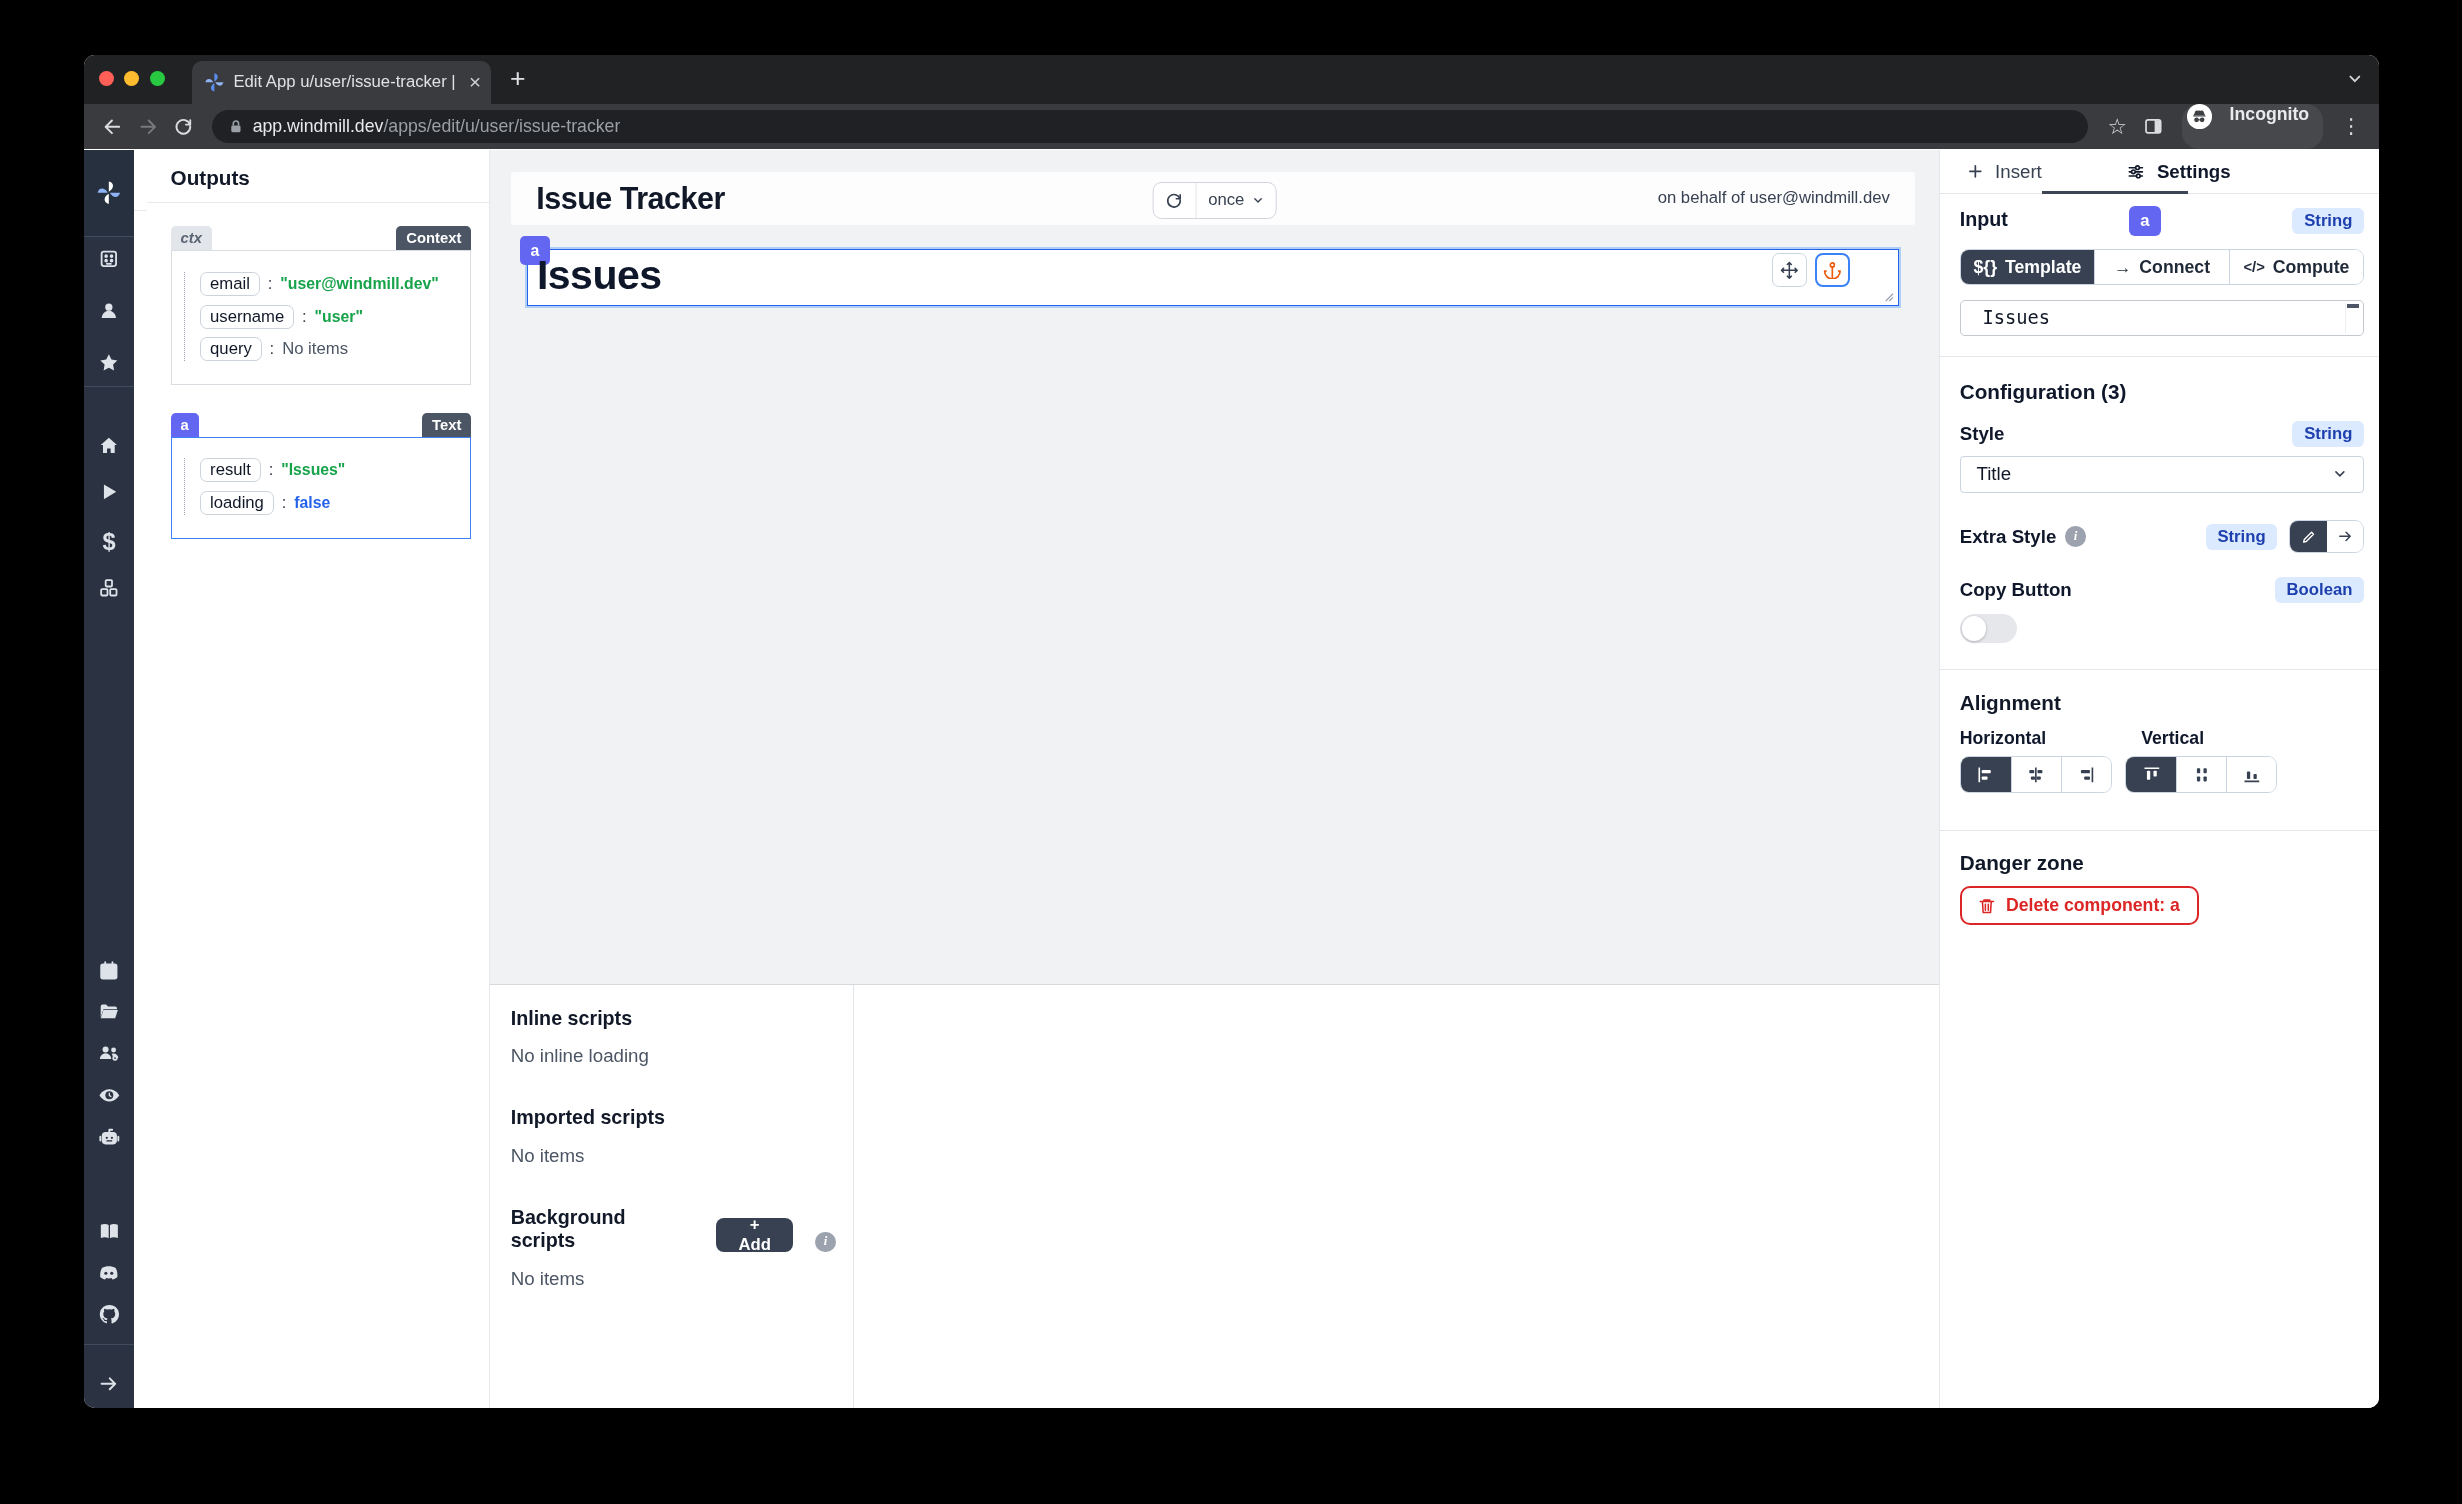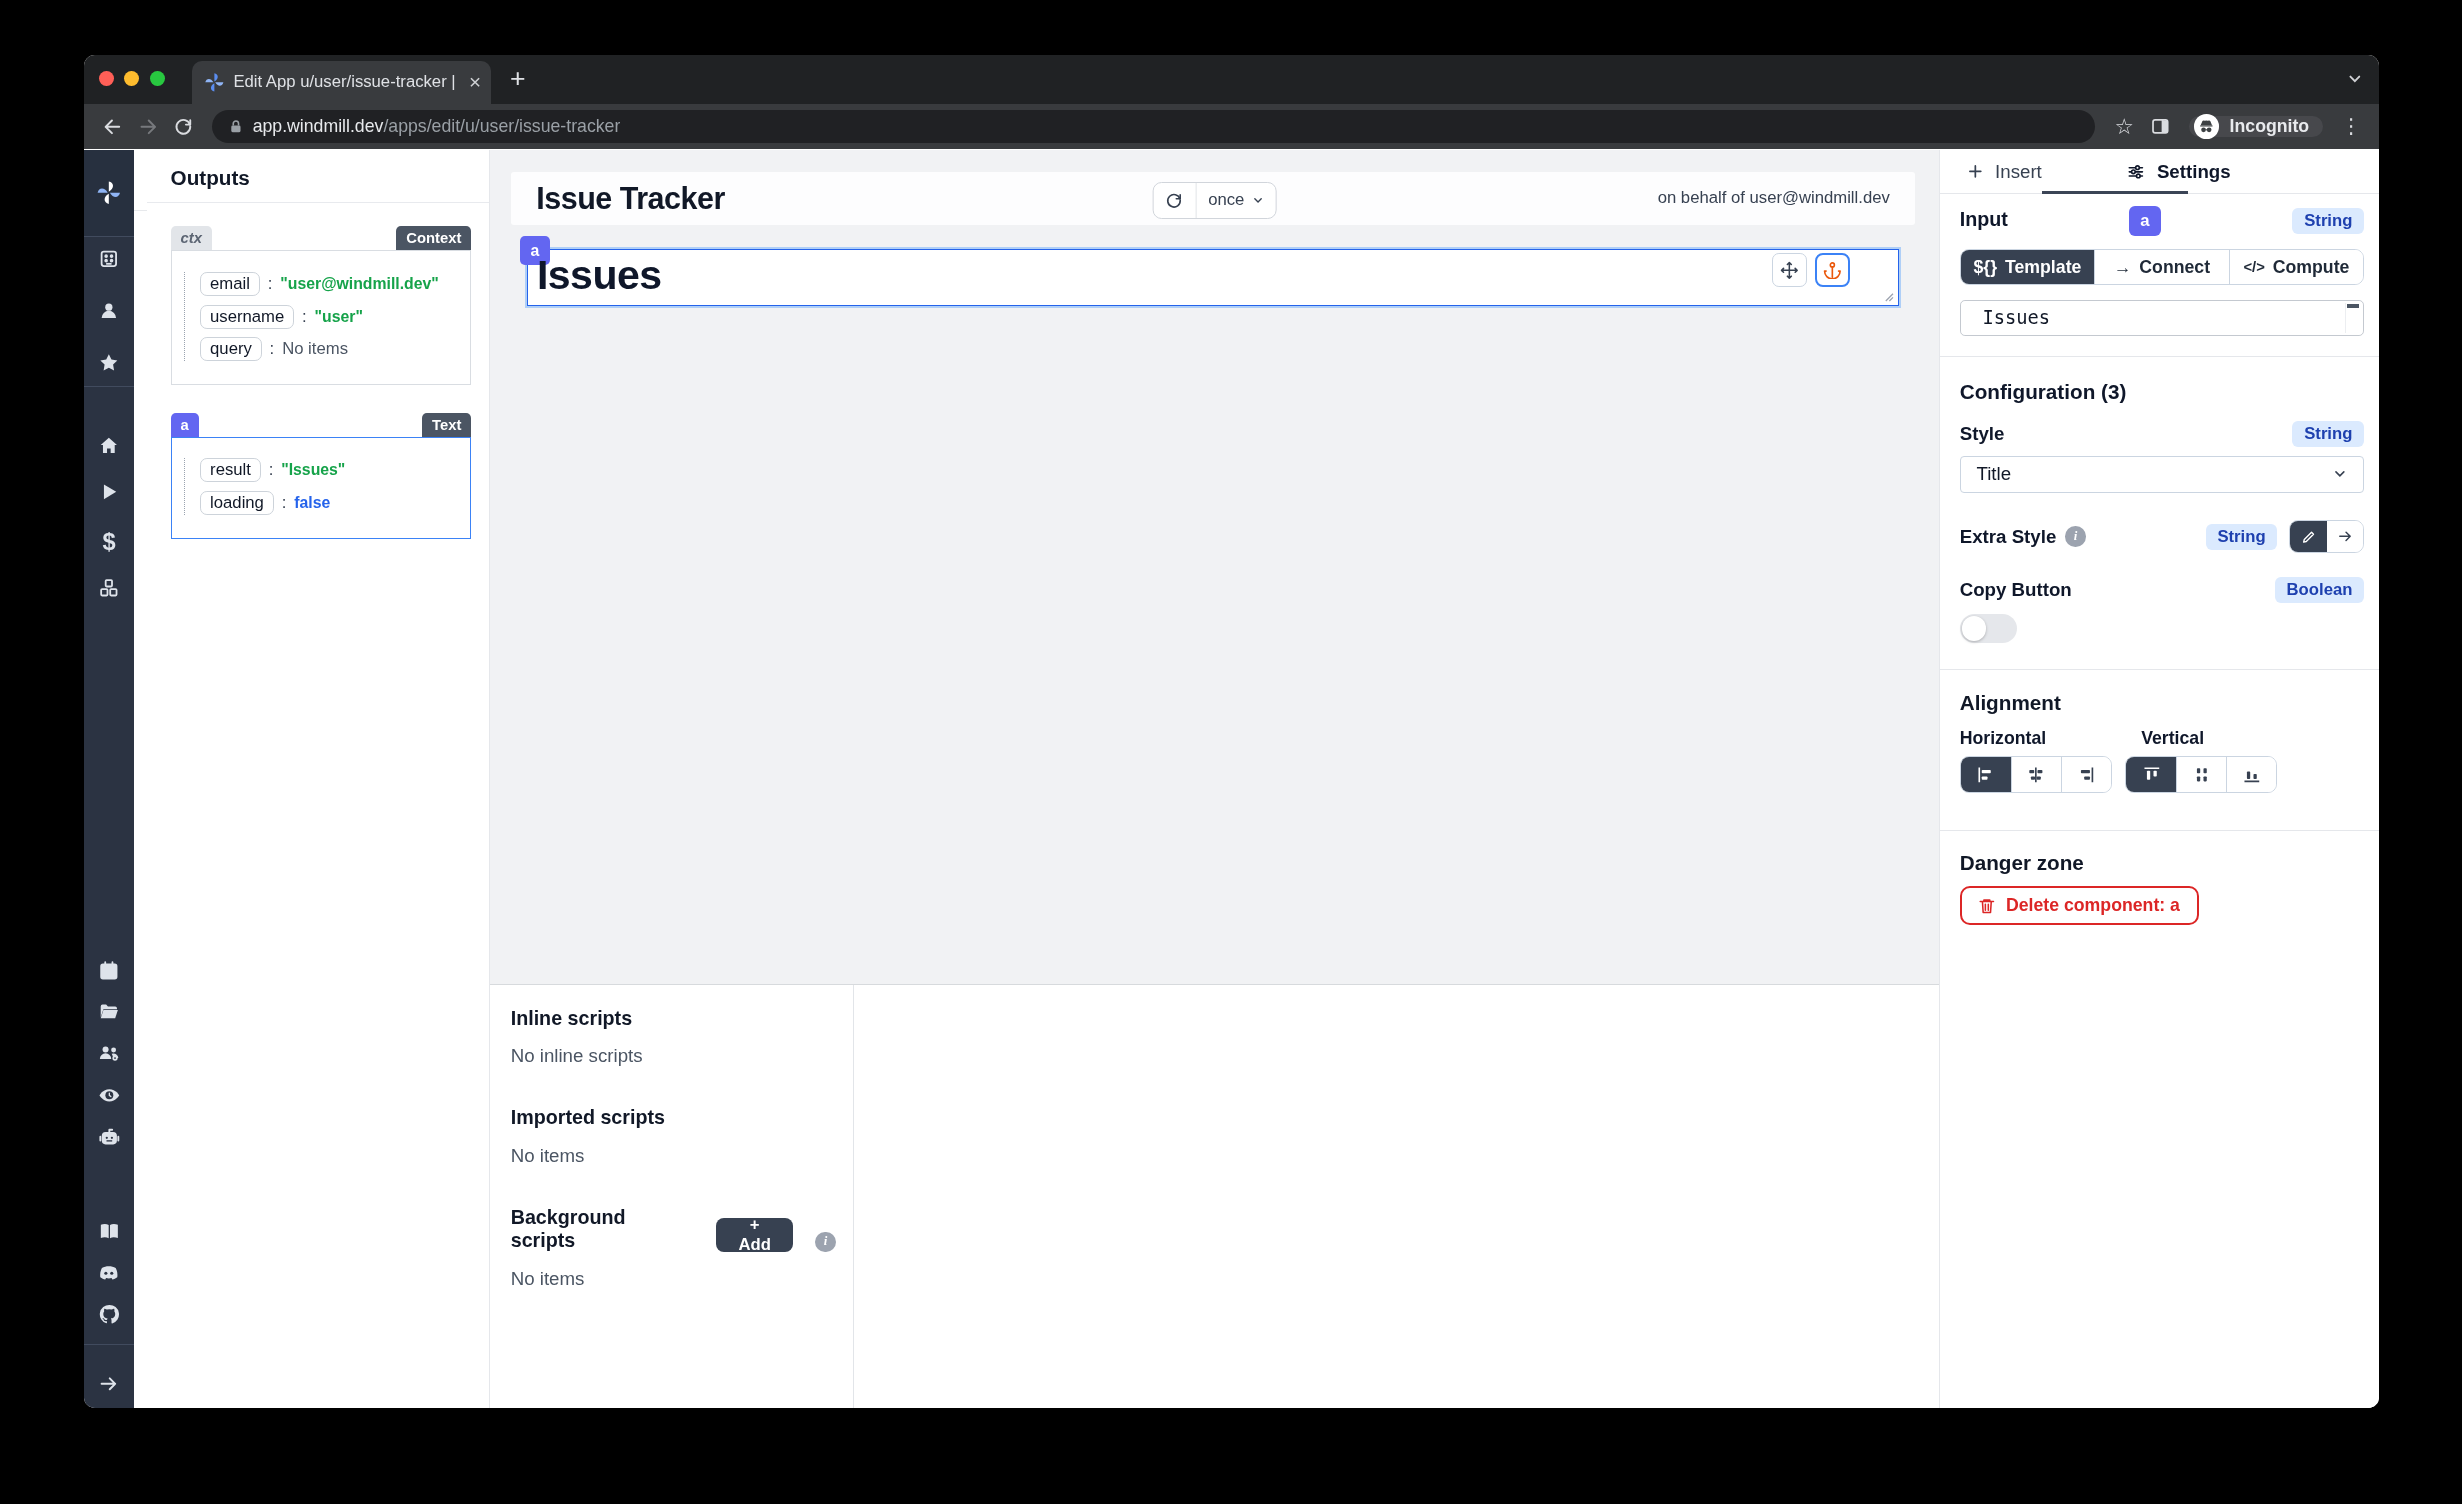--- a/index.html
+++ b/index.html
@@ -16,21 +16,21 @@
   .tab-close { color:#cfd1d4; font-size:20.7px; line-height:1; margin-left:5.9px; cursor:default; }
   .newtab { position:absolute; left:426px; top:7.9px; color:#dfe1e5; font-size:26.6px; font-weight:300; }
   .strip-chev { position:absolute; right:15.8px; top:14.8px; color:#cfd1d4; }
   .toolbar { position:relative; height:45px; background:#393b3e; display:flex; align-items:center; padding:0 13.8px; gap:5.9px; }
   .navic { width:29.6px; height:29.6px; display:flex; align-items:center; justify-content:center; color:#dadce0; }
   .navic.dis { color:#77797d; }
   .omnibox { flex:1; height:33px; margin:0 7.9px; background:#202124; border-radius:16.7px; display:flex; align-items:center; padding:0 15.8px; gap:8.9px; font-size:17.7px; min-width:0; }
   .omni-host { color:#e8eaed; }
   .omni-path { color:#9aa0a6; }
   .star { color:#dadce0; font-size:21.7px; margin:0 5.9px; }
-  .incog { height:21px; background:#47484c; border-radius:16.7px; display:flex; align-items:center; gap:11px; padding:0 13.8px 0 4.9px; margin:0 7.9px; }
+  .incog { height:45px; background:#47484c; border-radius:16.7px; display:flex; align-items:flex-start; gap:18px; padding:0 13.8px 0 4.9px; margin:0 7.9px; }
   .incog-ic { width:24.6px; height:24.6px; border-radius:50%; background:#fff; display:flex; align-items:center; justify-content:center; }
   .incog-label { color:#e8eaed; font-size:17.7px; font-weight:600; }
   .vdots { color:#dadce0; font-size:20.7px; letter-spacing:0; line-height:1; padding:0 3.9px; }
 
   
   .appheader { position:relative; height:62px; background:#fff; border-bottom:1px solid #e7e9ec; }
   .appname { position:absolute; left:74px; top:11.8px; width:325px; height:38px; border:1px solid #d1d5db; border-radius:7.9px; padding:0 13.8px; font-size:18.7px; color:#111827; font-family:"Liberation Sans",sans-serif; outline:none; background:#fff; }
   .btn { display:inline-flex; align-items:center; justify-content:center; gap:8.9px; font-size:17.7px; font-weight:600; color:#1f2937; background:#fff; border:1px solid #d1d5db; border-radius:8.9px; height:39px; }
   .btn.dark { background:#374151; color:#fff; border-color:#374151; }
   .seg2 { position:absolute; top:11.8px; display:flex; height:39px; border-radius:9.9px; overflow:hidden; border:1px solid #d1d5db; }
@@ -515,21 +515,21 @@
                     </svg>
                 </span>
               </div>
             </div>
 
             <div class="scripts">
               <span class="vline"></span>
               <div class="scol">
                 <div class="sgroup">
                   <div class="shead">Inline scripts</div>
-                  <div class="sempty">No inline scripts</div>
+                  <div class="sempty">No inline loading</div>
                 </div>
                 <div class="sgroup">
                   <div class="shead">Imported scripts</div>
                   <div class="sempty">No items</div>
                 </div>
                 <div class="sgroup">
                   <div class="bgrow">
                     <span class="shead">Background scripts</span>
                     <button class="addbtn">+ Add</button>
                     <span class="info-dot">i</span>

